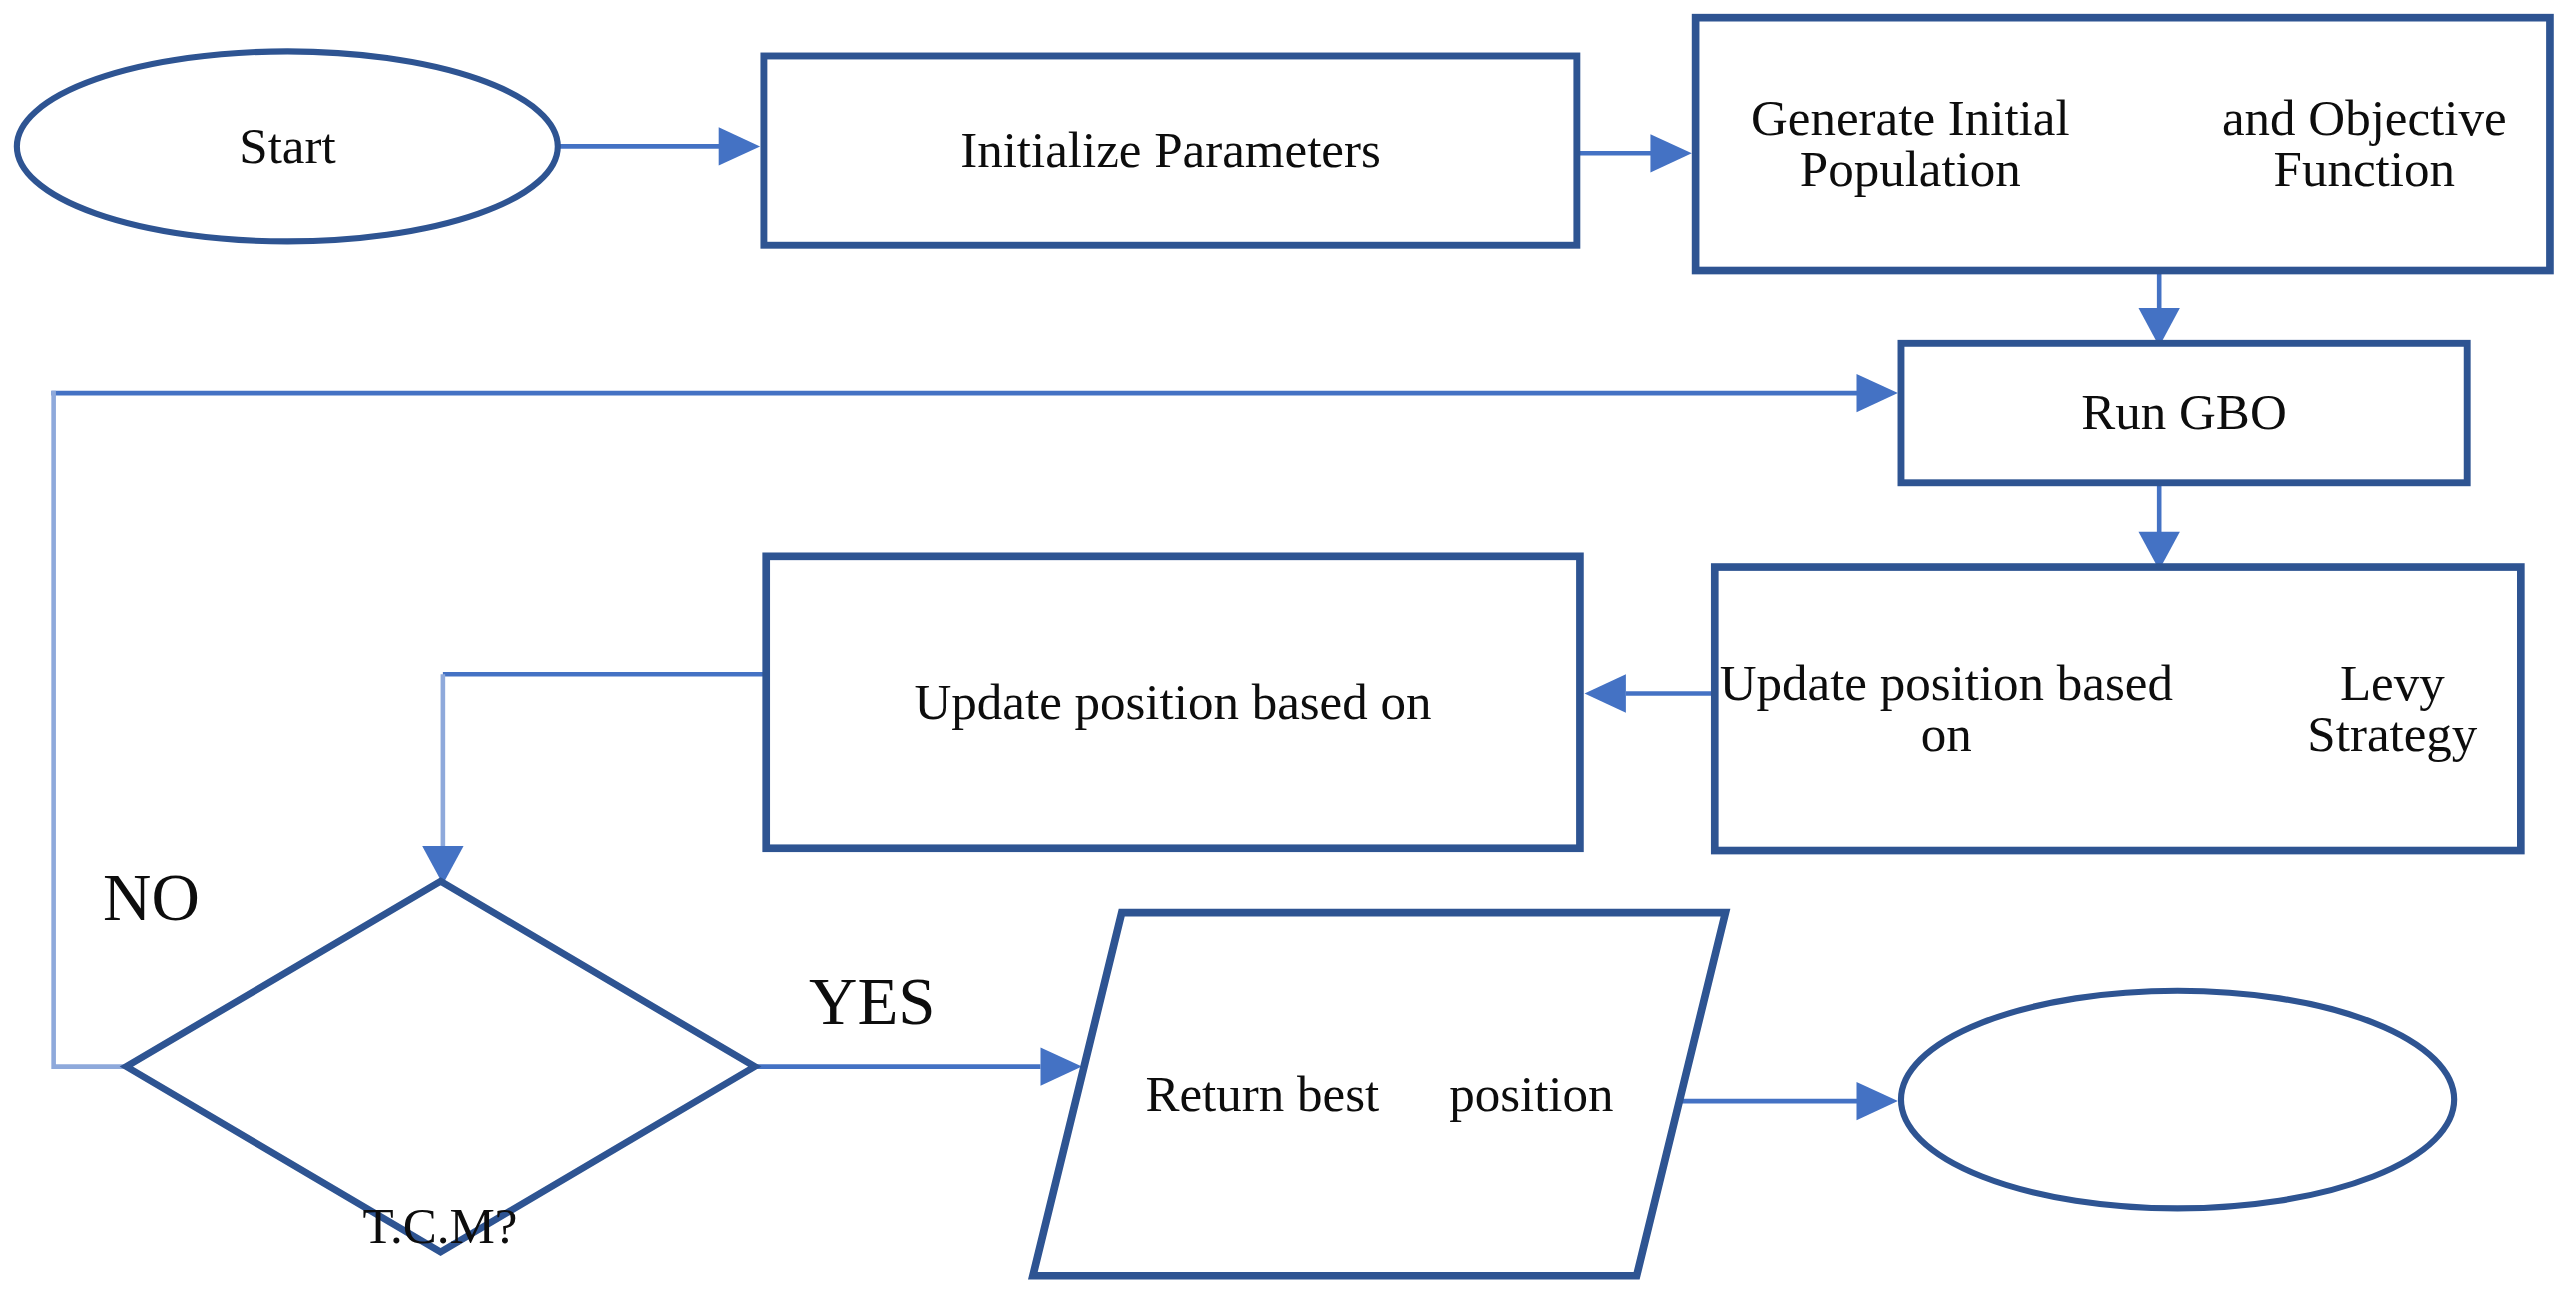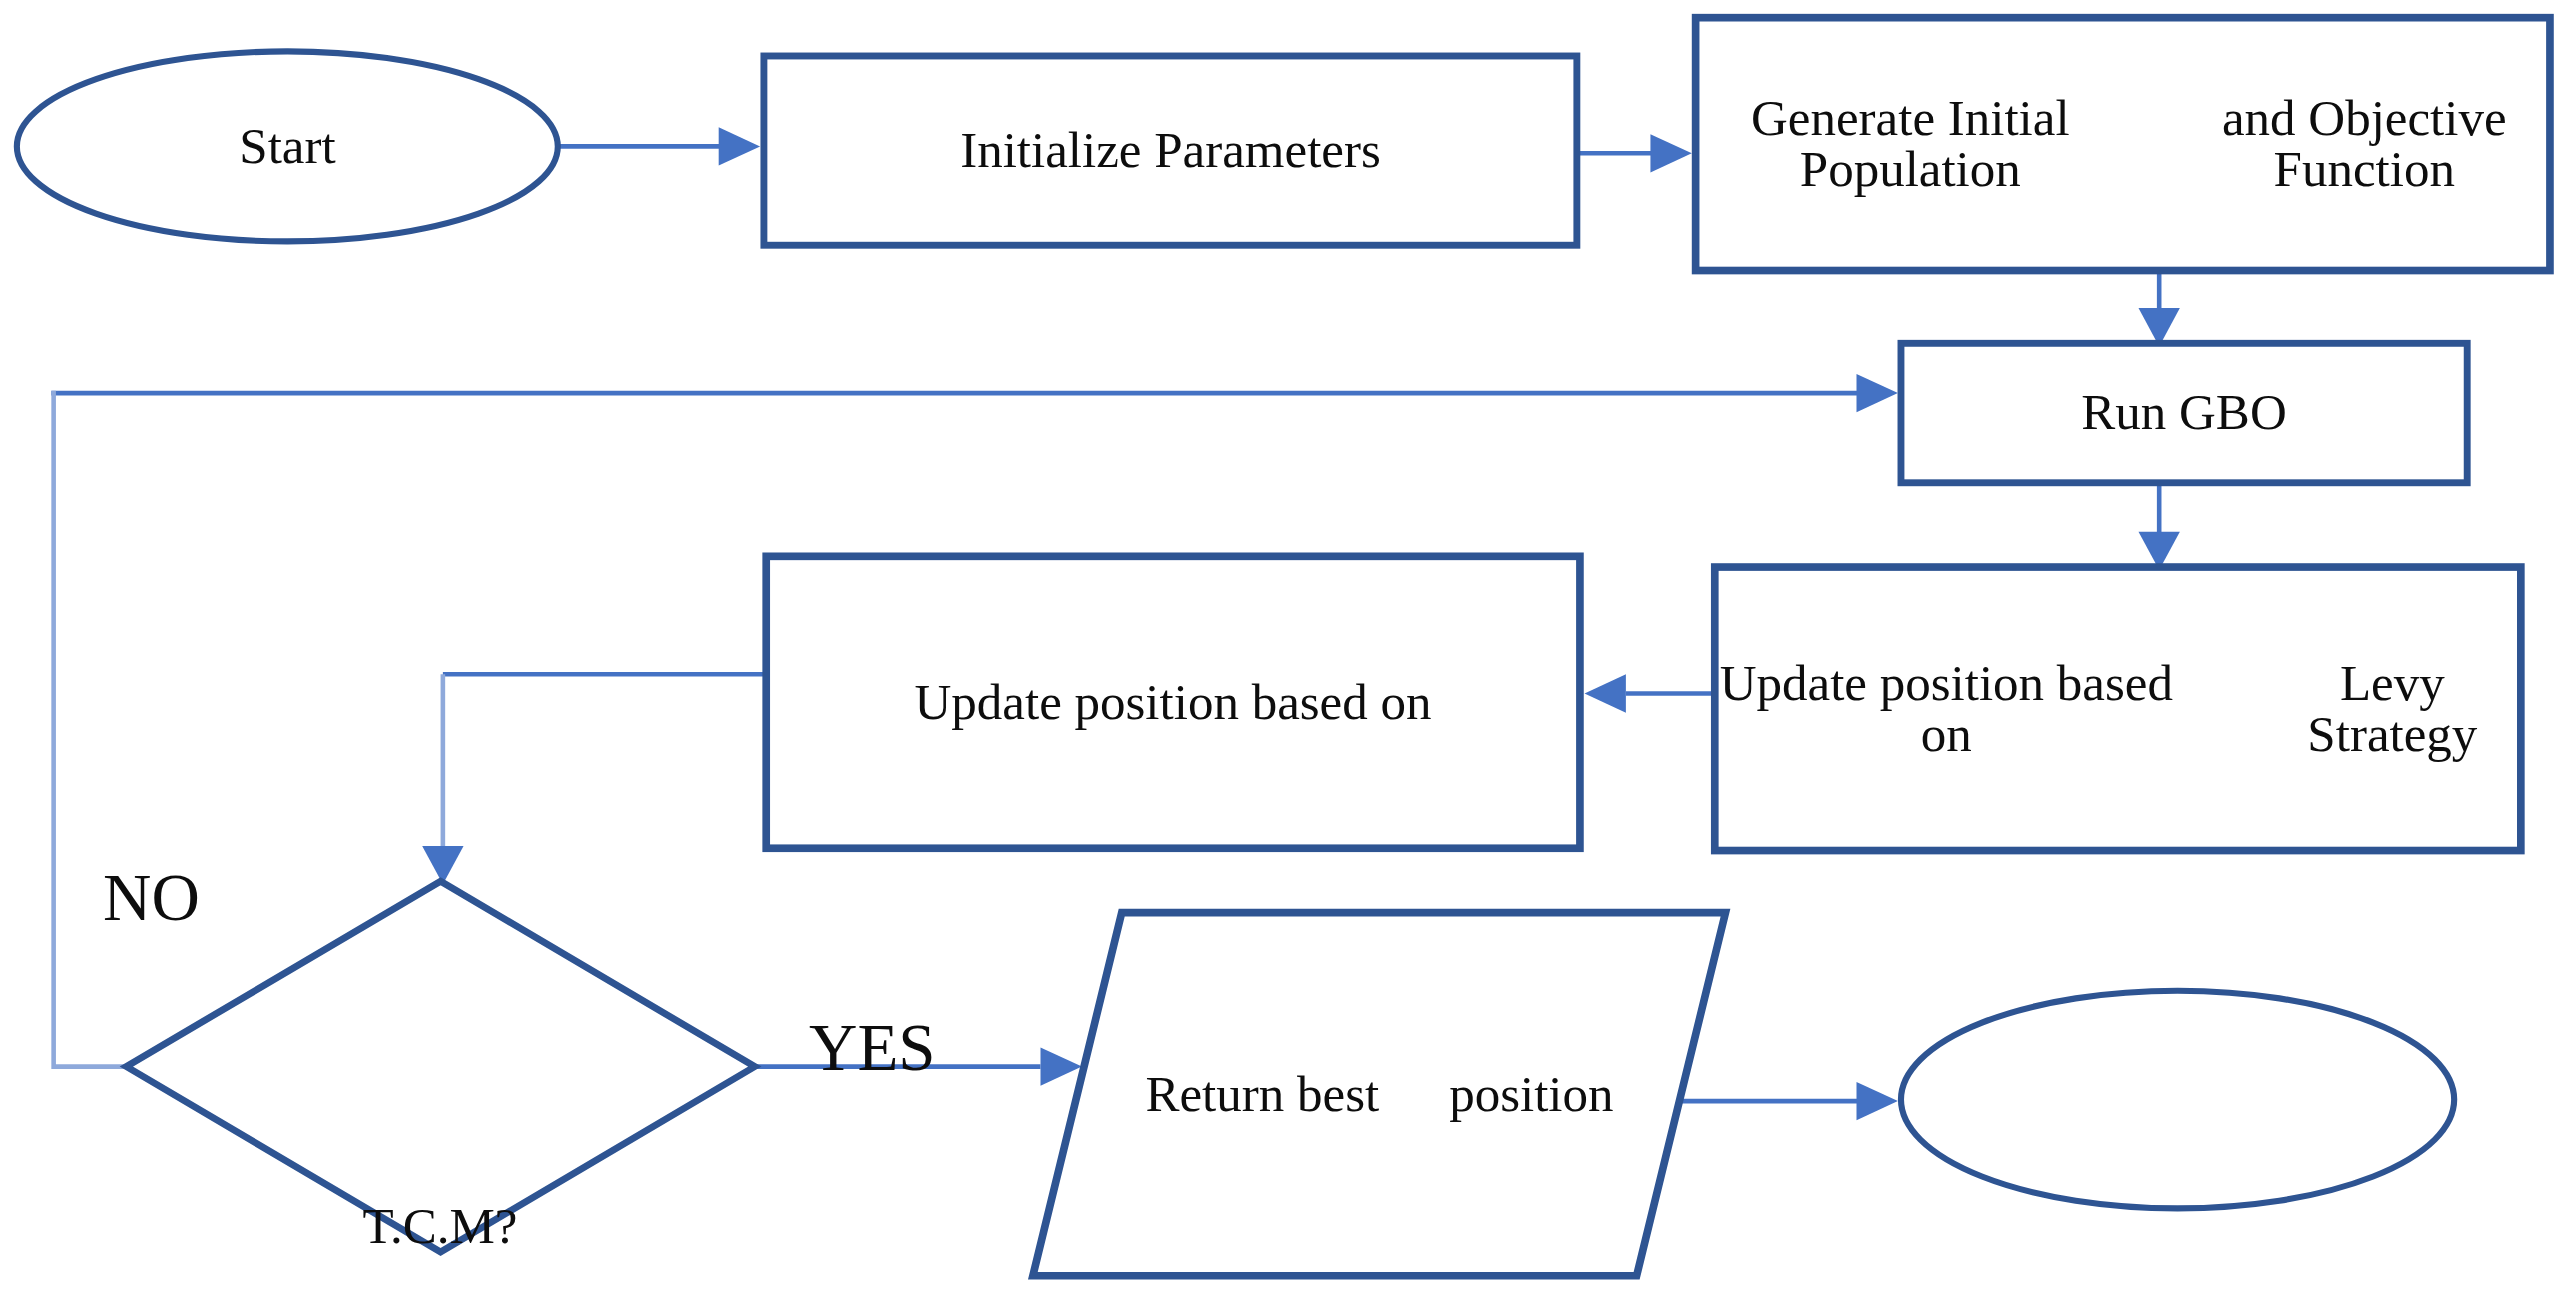--- a/index.html
+++ b/index.html
@@ -117,16 +117,16 @@
   </div>
 
   <div class="node-label gap92" style="left:1033px;top:913px;width:693px;height:363px;">
     <span>Return best</span>
     <span>position</span>
   </div>
 
 
   <div class="edge-label" style="left:103px;top:864px;">NO</div>
 
-  <div class="edge-label" style="left:809px;top:1014px;">YES</div>
+  <div class="edge-label" style="left:809px;top:968px;">YES</div>
 
 </div>
 
 
 </body></html>

